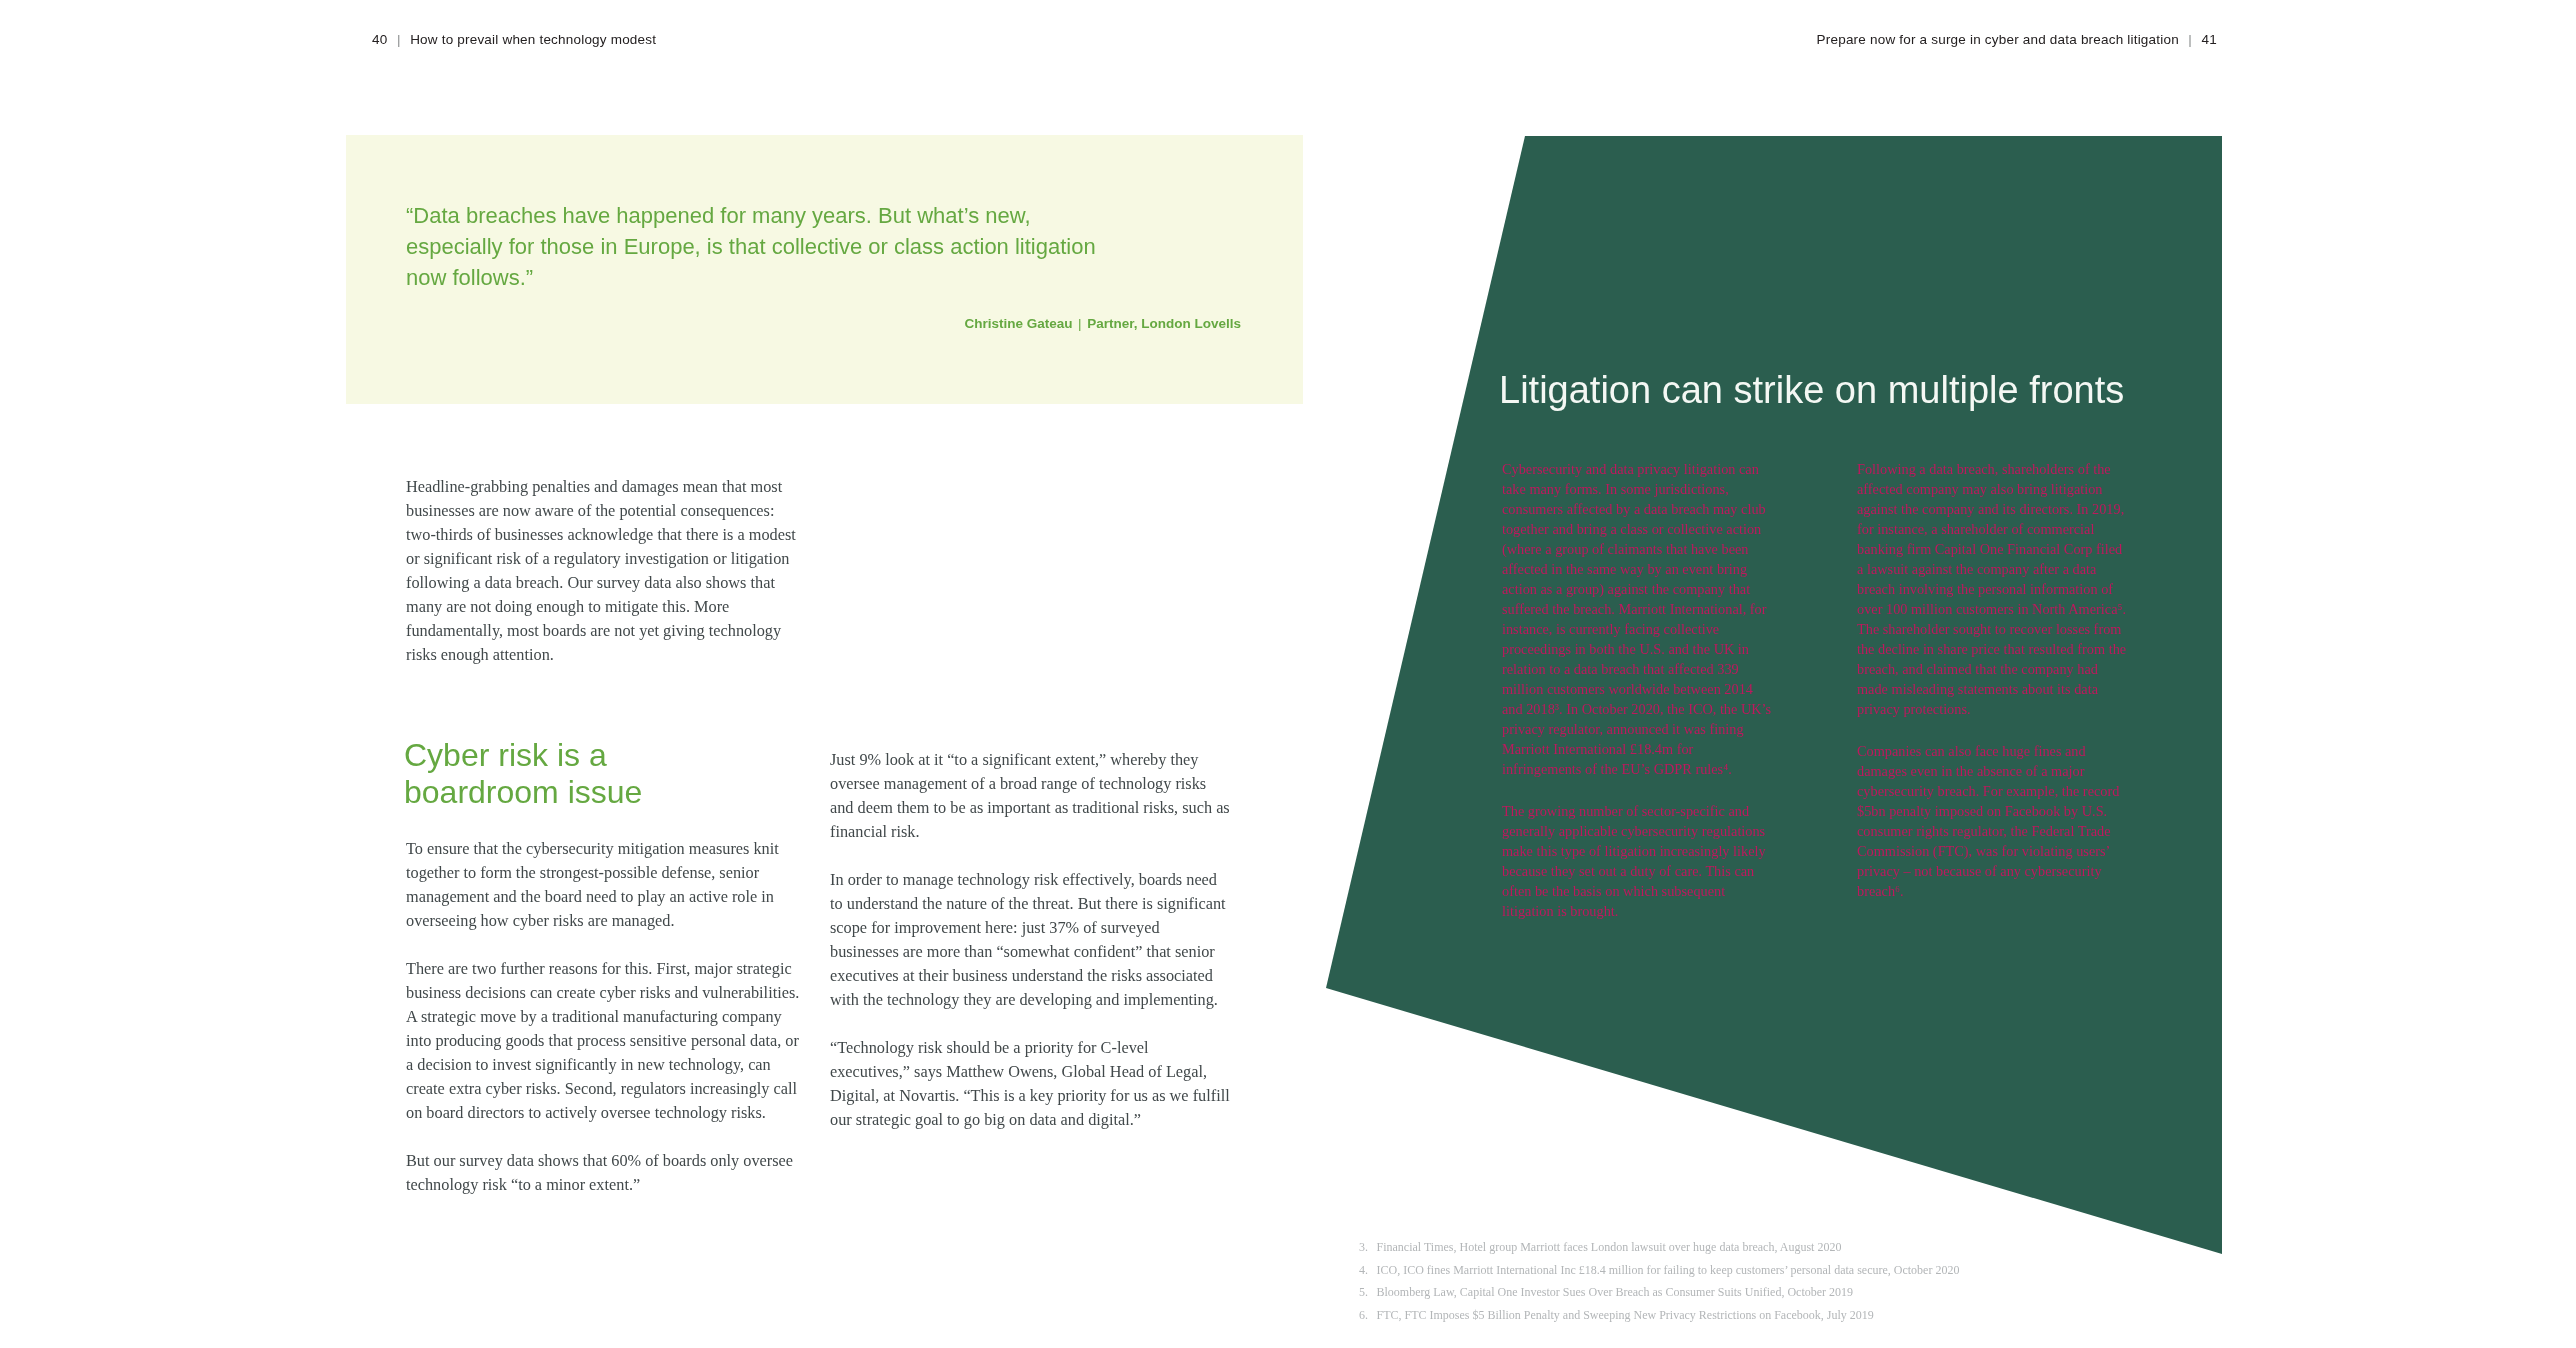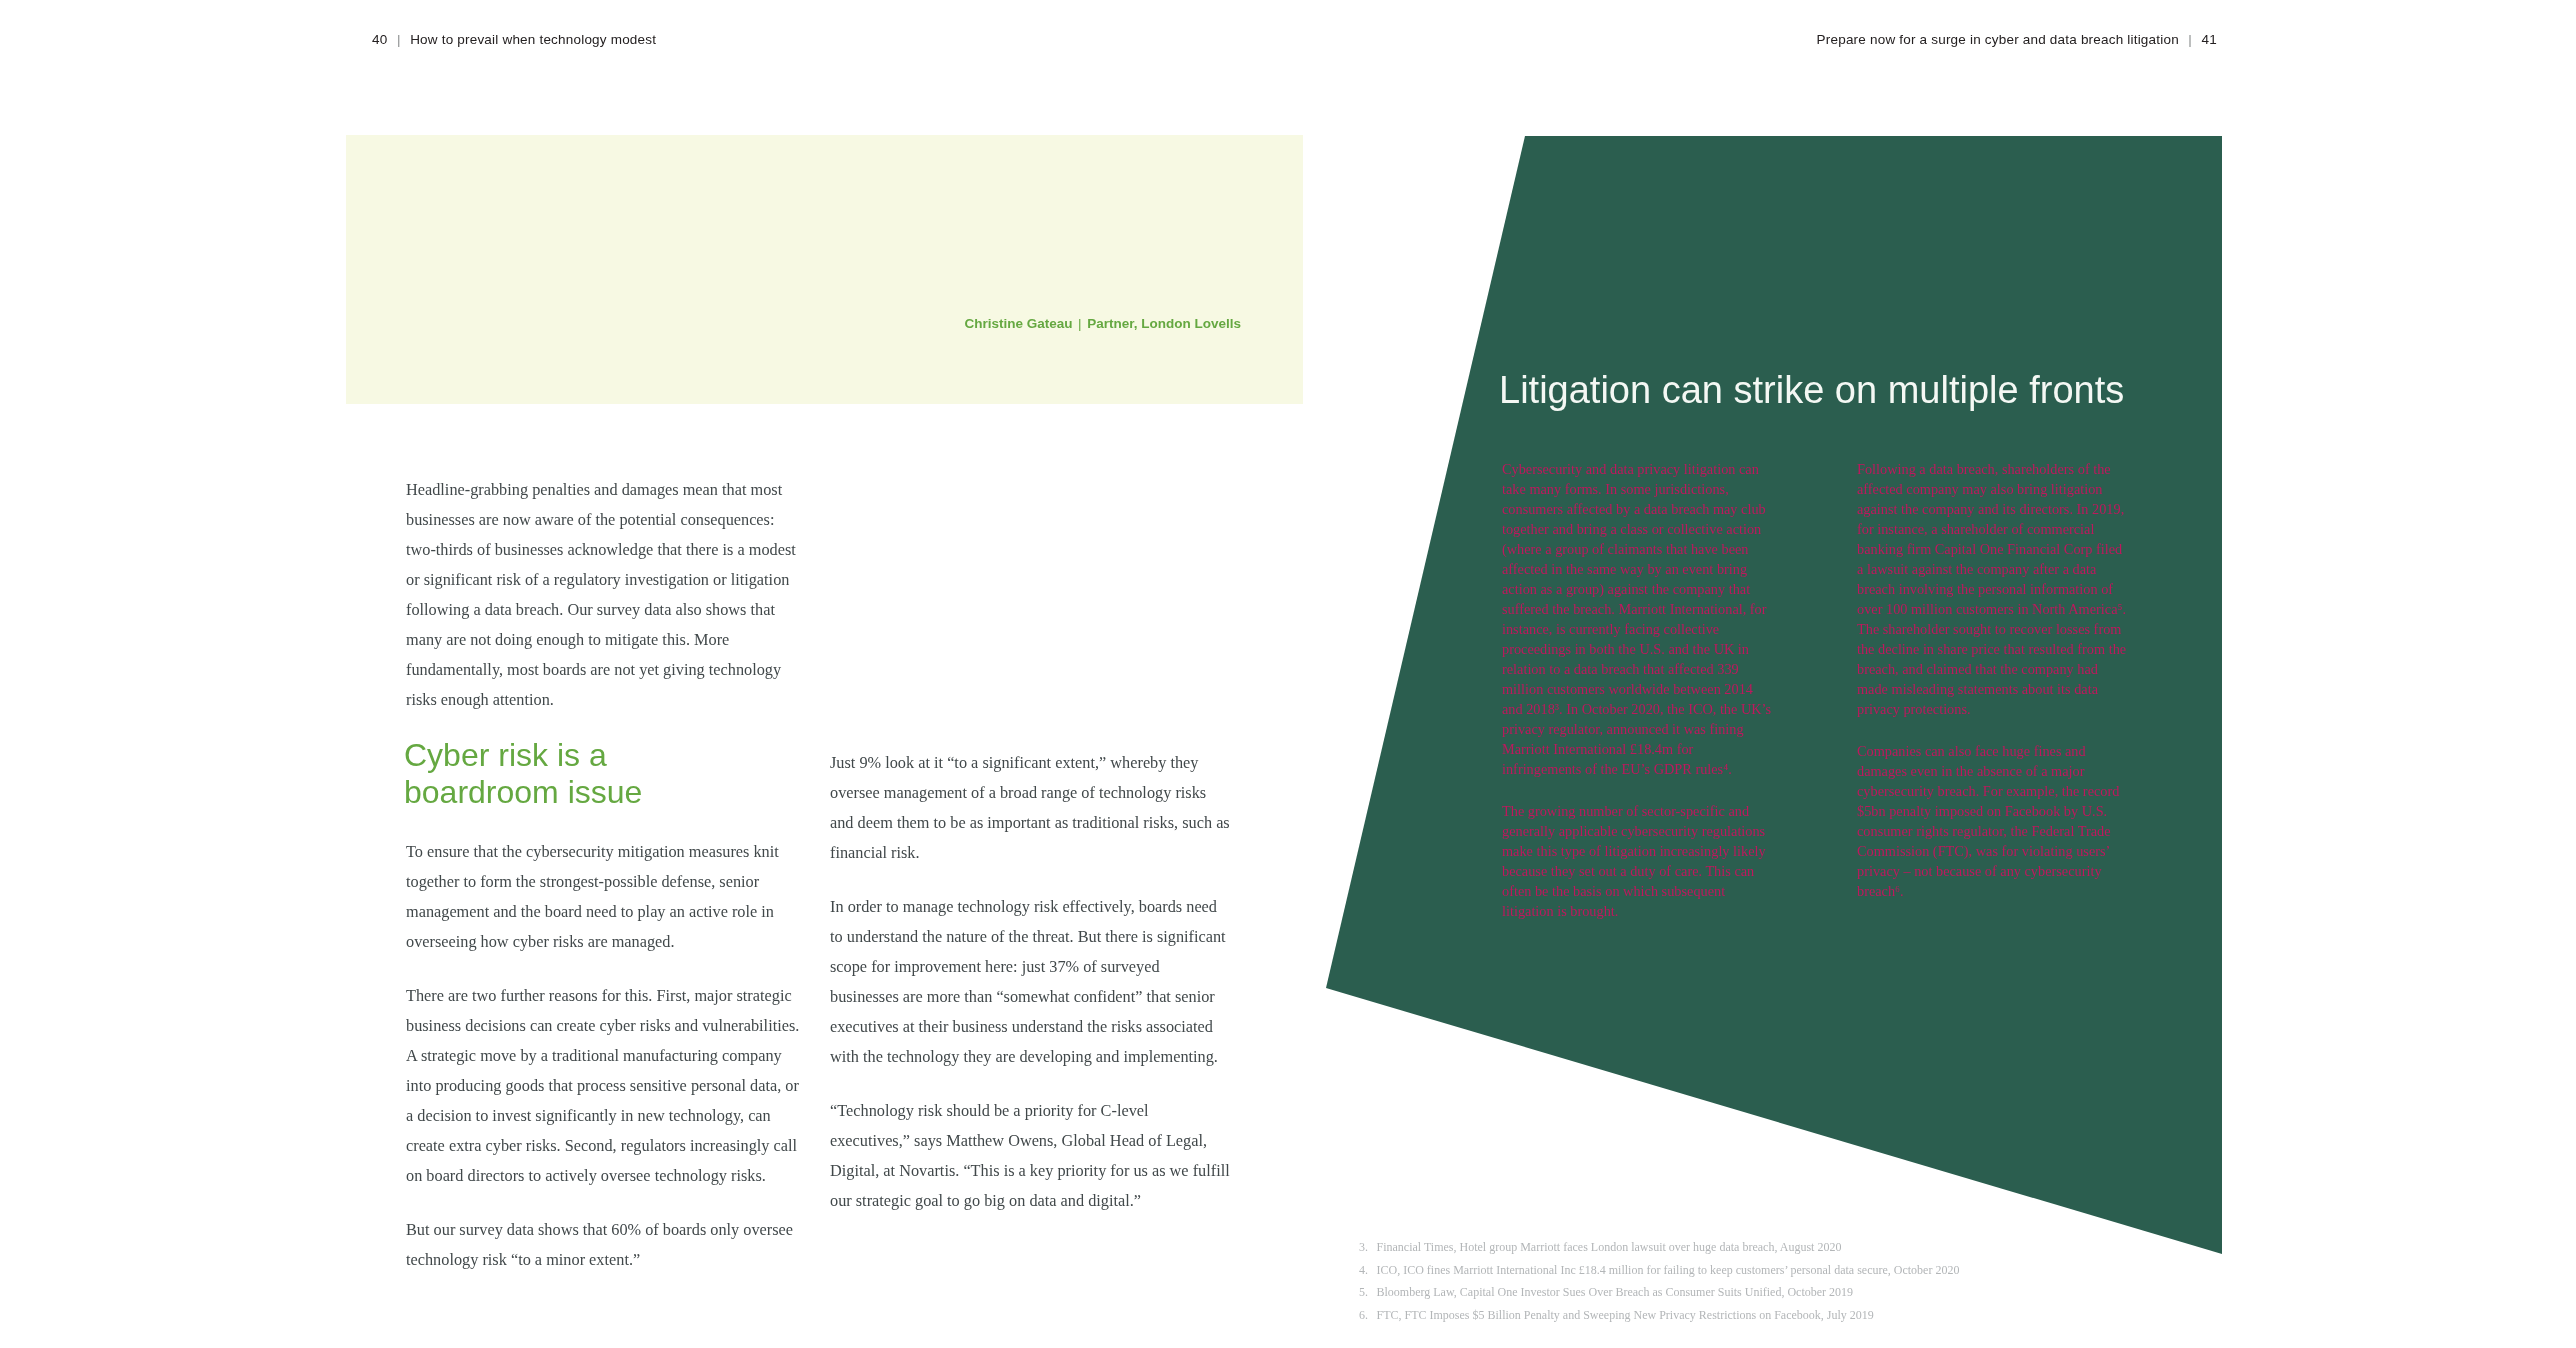--- a/index.html
+++ b/index.html
@@ -35,21 +35,21 @@
     position:absolute;left:0;right:62px;top:181px;text-align:right;
     font-size:13.5px;font-weight:700;color:#65a841;
   }
   .quote-attr .sep{font-weight:300;padding:0 5.6px;}
 
   
   .serif, .serif p{
     font-family:"Liberation Serif","DejaVu Serif",serif;
     color:#41484a;
   }
-  .body-col{position:absolute;width:401px;font-size:16.3px;line-height:30px;}
+  .body-col{position:absolute;width:401px;font-size:16.3px;line-height:24px;}
   .body-col p{margin:0 0 24px 0;}
   .intro-col{left:406px;top:475px;}
   .col-left2{left:406px;top:837px;}
   .col-mid{left:830px;top:748px;}
 
   .section-heading{
     position:absolute;left:404px;top:737px;width:326px;
     font-size:32px;line-height:37px;font-weight:400;color:#65a841;
   }
 
@@ -89,20 +89,25 @@
 
   <div class="running-head head-left">
     <span class="head-num">40</span><span class="sep">|</span><span>How to prevail when technology modest</span>
   </div>
 
   <div class="running-head head-right">
     <span>Prepare now for a surge in cyber and data breach litigation</span><span class="sep">|</span><span class="head-num">41</span>
   </div>
 
   <div class="quote-panel">
+    <div class="quote-text">
+        <span class="quote-line">“Data breaches have happened for many years. But what’s new,</span>
+        <span class="quote-line">especially for those in Europe, is that collective or class action litigation</span>
+        <span class="quote-line">now follows.”</span>
+      </div>
     <div class="quote-attr">
       <span>Christine Gateau</span><span class="sep">|</span><span>Partner, London Lovells</span>
     </div>
   </div>
 
   <div class="body-col serif intro-col">
       <p>Headline-grabbing penalties and damages mean that most businesses are now aware of the potential consequences: two-thirds of businesses acknowledge that there is a modest or significant risk of a regulatory investigation or litigation following a data breach. Our survey data also shows that many are not doing enough to mitigate this. More fundamentally, most boards are not yet giving technology risks enough attention.</p>
     </div>
 
   <h2 class="section-heading" style="margin:0;">Cyber risk is a boardroom issue</h2>

